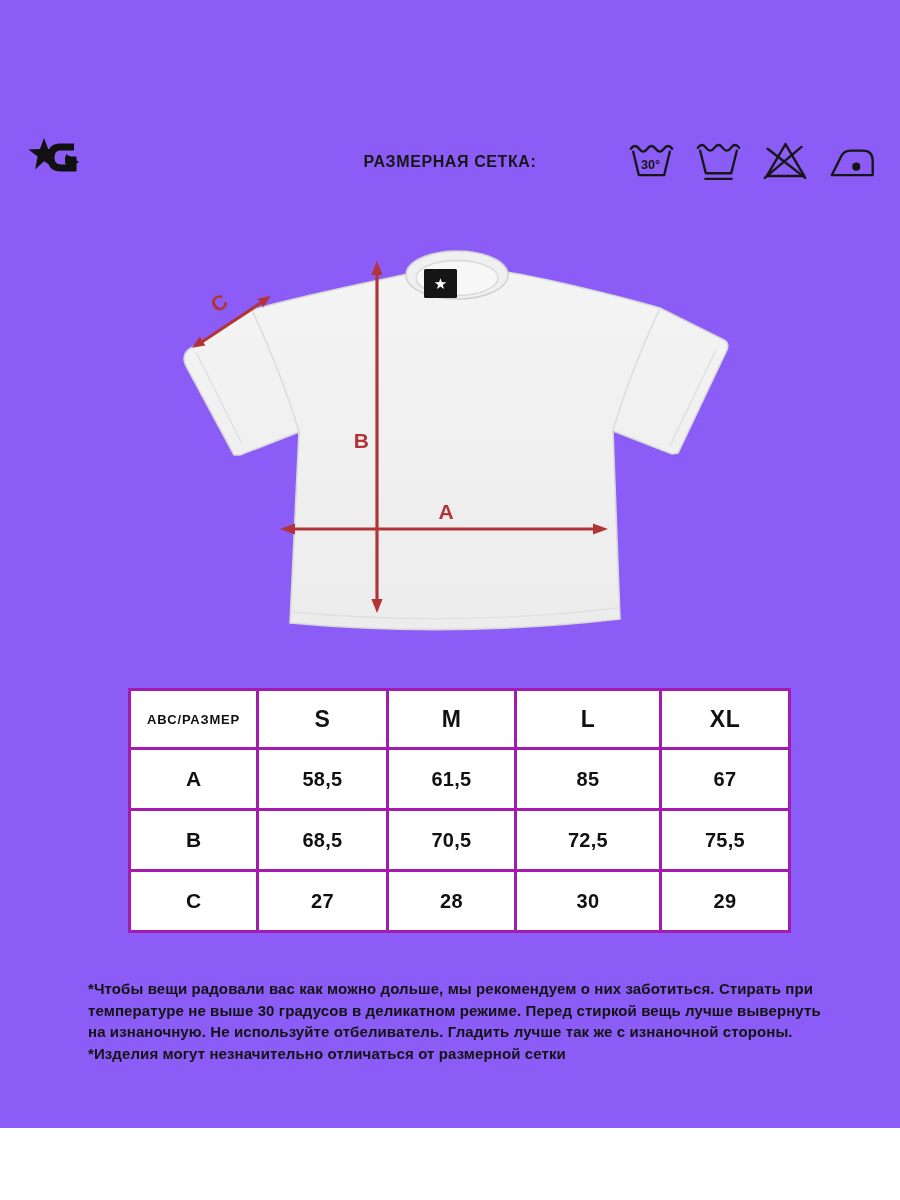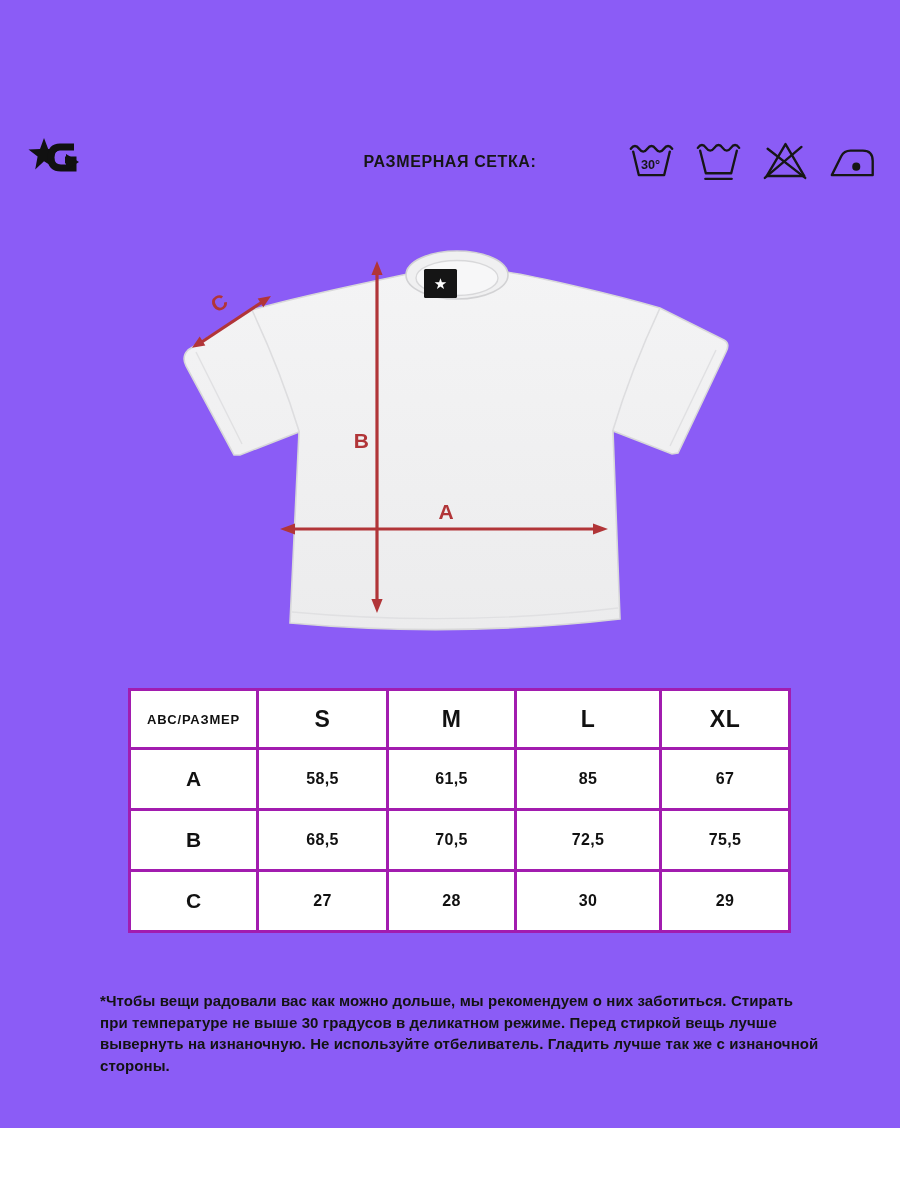--- a/index.html
+++ b/index.html
@@ -32,27 +32,27 @@
     font-weight:800;color:#111;background:#fff;padding:0;
   }
   .size-table .c0{width:125px;}
   .size-table .c1{width:127px;}
   .size-table .c2{width:125px;}
   .size-table .c3{width:142px;}
   .size-table .c4{width:126px;}
   .size-table thead th{height:56px;font-size:23px;letter-spacing:.5px;}
   .size-table thead th.corner{font-size:13px;letter-spacing:.8px;}
   .size-table tbody th{height:55px;font-size:21px;}
-  .size-table tbody td{font-size:16px;letter-spacing:.3px;}
+  .size-table tbody td{font-size:20px;letter-spacing:.3px;}
   
   .footnotes{
     position:absolute;left:88px;top:978px;width:744px;
     font-size:15px;font-weight:700;line-height:1.44;color:#131313;letter-spacing:.1px;
   }
-  .footnotes p{margin:12px;}
+  .footnotes p{margin:0;}
 </style>
 </head>
 <body>
 
 <div class="page">
 
   <svg class="brand" viewBox="0 0 54 48" aria-hidden="true">
     <polygon fill="#111" points="16,5 20.2,15.9 31.5,16.3 22.5,23.2 26,34.5 16,28.2 7.2,36.5 9.6,23.6 0.5,16.6 12,15.9"></polygon>
     <path d="M46 14 H32 Q23 14 23 24.5 Q23 35 33 35 H45 V27 H37" fill="none" stroke="#111" stroke-width="7"></path>
     <polygon fill="#111" points="51,29 38,21 38,37"></polygon>
@@ -179,15 +179,16 @@
         <td>27</td>
         <td>28</td>
         <td>30</td>
         <td>29</td>
       </tr>
     </tbody>
   </table>
 
   <div class="footnotes">
     <p>*Чтобы вещи радовали вас как можно дольше, мы рекомендуем о них заботиться. Стирать при температуре не выше 30 градусов в деликатном режиме. Перед стиркой вещь лучше вывернуть на изнаночную. Не используйте отбеливатель. Гладить лучше так же с изнаночной стороны.</p>
+    <p>*Изделия могут незначительно отличаться от размерной сетки</p>
   </div>
 
 </div>
 
 </body></html>

